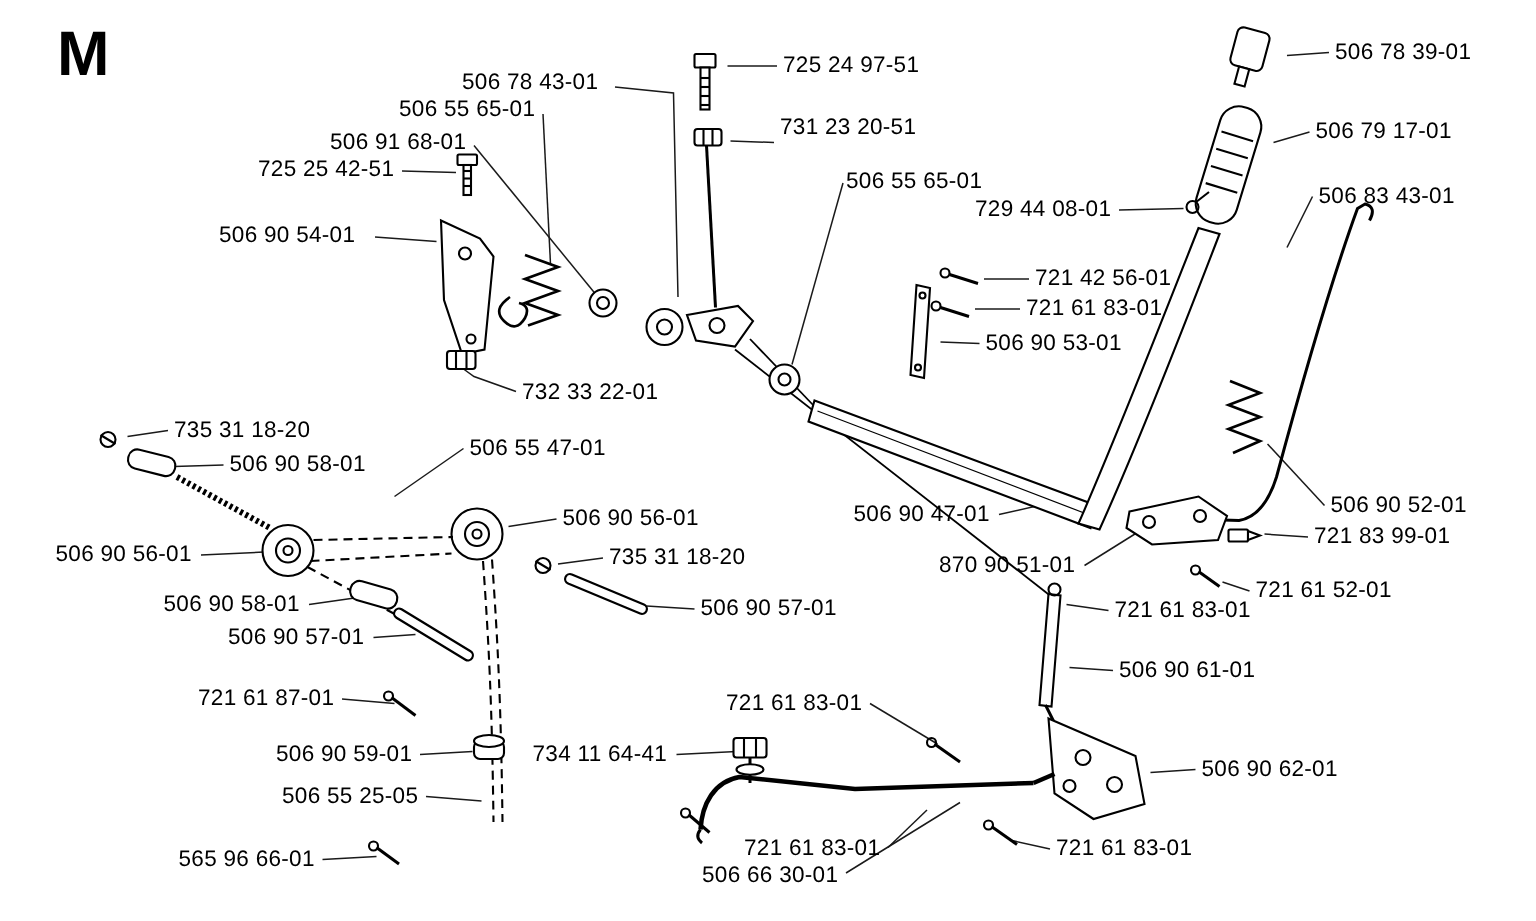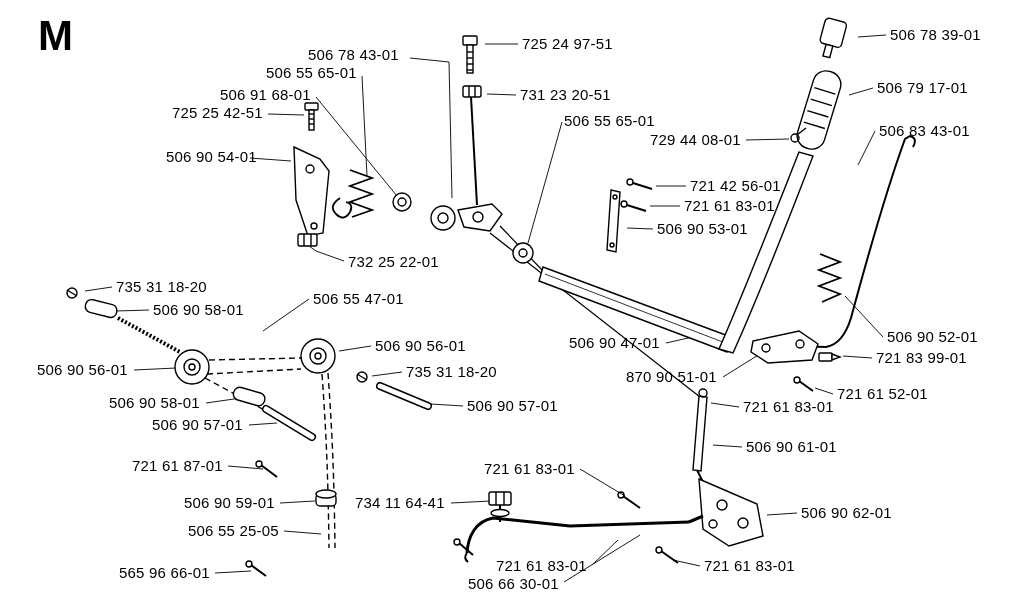--- a/index.html
+++ b/index.html
@@ -318,32 +318,32 @@
 
     </g>
   </svg>
 
   <div class="marker">M</div>
 
   <div class="label" style="left:308px;top:47px">506 78 43-01</div>
   <div class="label" style="left:266px;top:65px">506 55 65-01</div>
   <div class="label" style="left:220px;top:87px">506 91 68-01</div>
   <div class="label" style="left:172px;top:105px">725 25 42-51</div>
-  <div class="label" style="left:166px;top:149px">506 90 54-01</div>
+  <div class="label" style="left:146px;top:149px">506 90 54-01</div>
   <div class="label" style="left:522px;top:36px">725 24 97-51</div>
-  <div class="label" style="left:520px;top:87px">731 23 20-51</div>
+  <div class="label" style="left:520px;top:77px">731 23 20-51</div>
   <div class="label" style="left:564px;top:113px">506 55 65-01</div>
   <div class="label" style="left:650px;top:132px">729 44 08-01</div>
   <div class="label" style="left:890px;top:27px">506 78 39-01</div>
   <div class="label" style="left:877px;top:80px">506 79 17-01</div>
   <div class="label" style="left:879px;top:123px">506 83 43-01</div>
   <div class="label" style="left:690px;top:178px">721 42 56-01</div>
   <div class="label" style="left:684px;top:198px">721 61 83-01</div>
   <div class="label" style="left:657px;top:221px">506 90 53-01</div>
-  <div class="label" style="left:348px;top:254px">732 25 22-01</div>
+  <div class="label" style="left:348px;top:254px">732 33 22-01</div>
   <div class="label" style="left:116px;top:279px">735 31 18-20</div>
   <div class="label" style="left:153px;top:302px">506 90 58-01</div>
   <div class="label" style="left:313px;top:291px">506 55 47-01</div>
   <div class="label" style="left:375px;top:338px">506 90 56-01</div>
   <div class="label" style="left:37px;top:362px">506 90 56-01</div>
   <div class="label" style="left:406px;top:364px">735 31 18-20</div>
   <div class="label" style="left:109px;top:395px">506 90 58-01</div>
   <div class="label" style="left:152px;top:417px">506 90 57-01</div>
   <div class="label" style="left:467px;top:398px">506 90 57-01</div>
   <div class="label" style="left:569px;top:335px">506 90 47-01</div>

